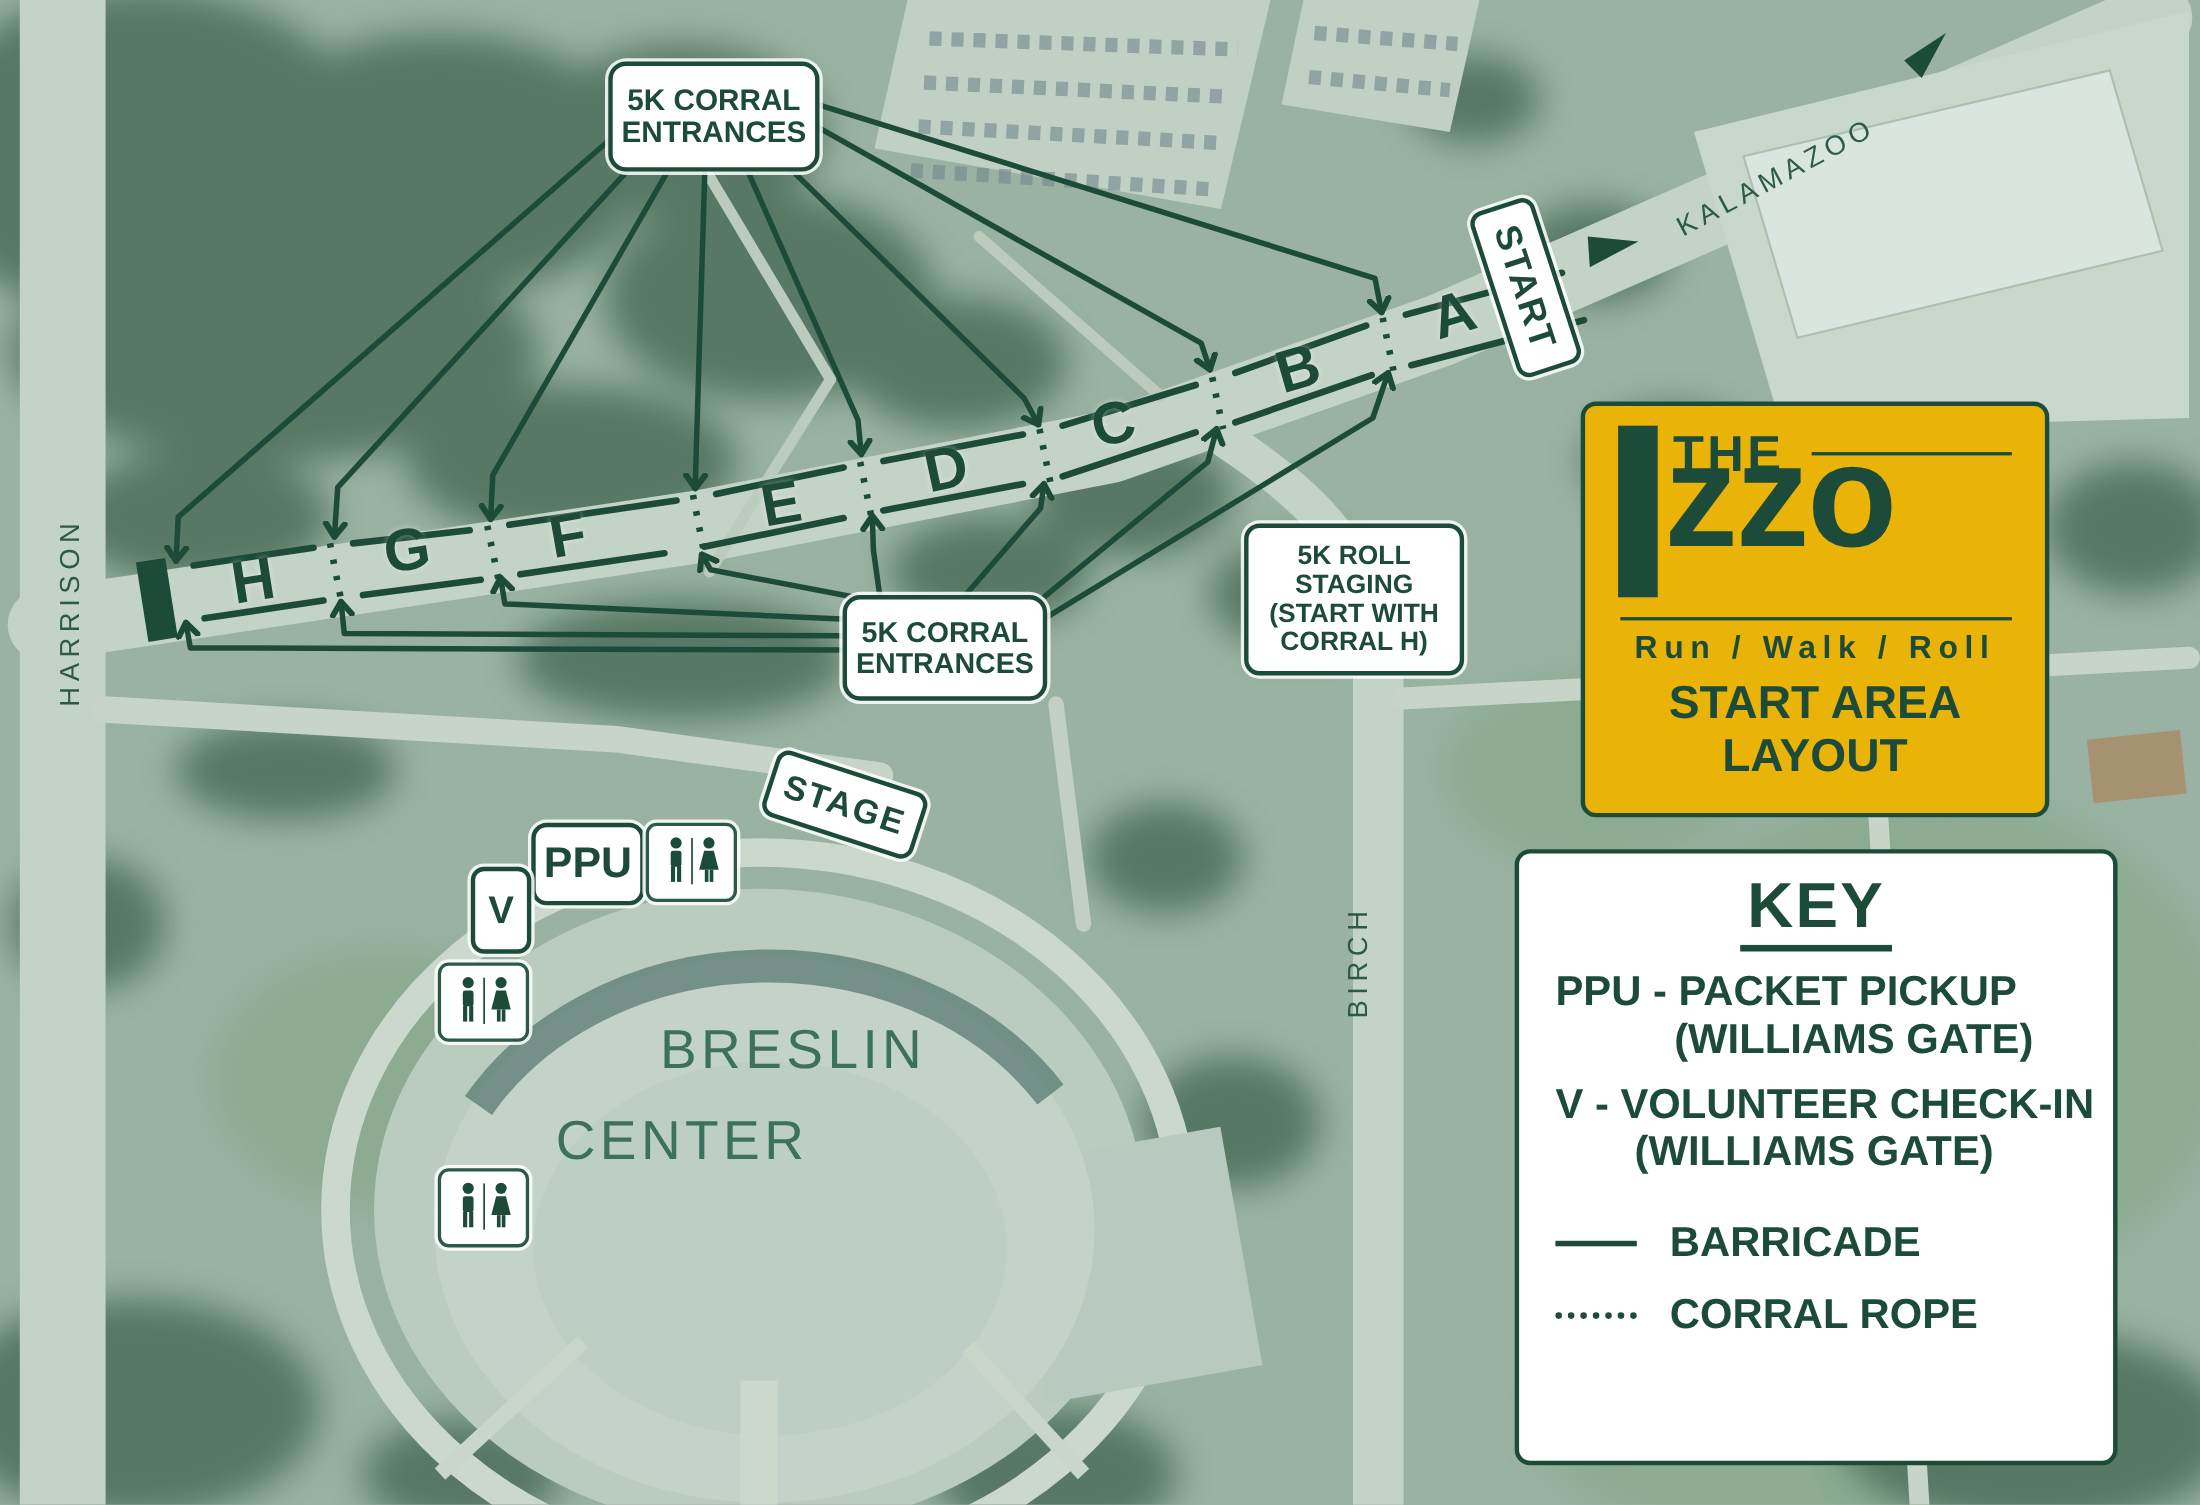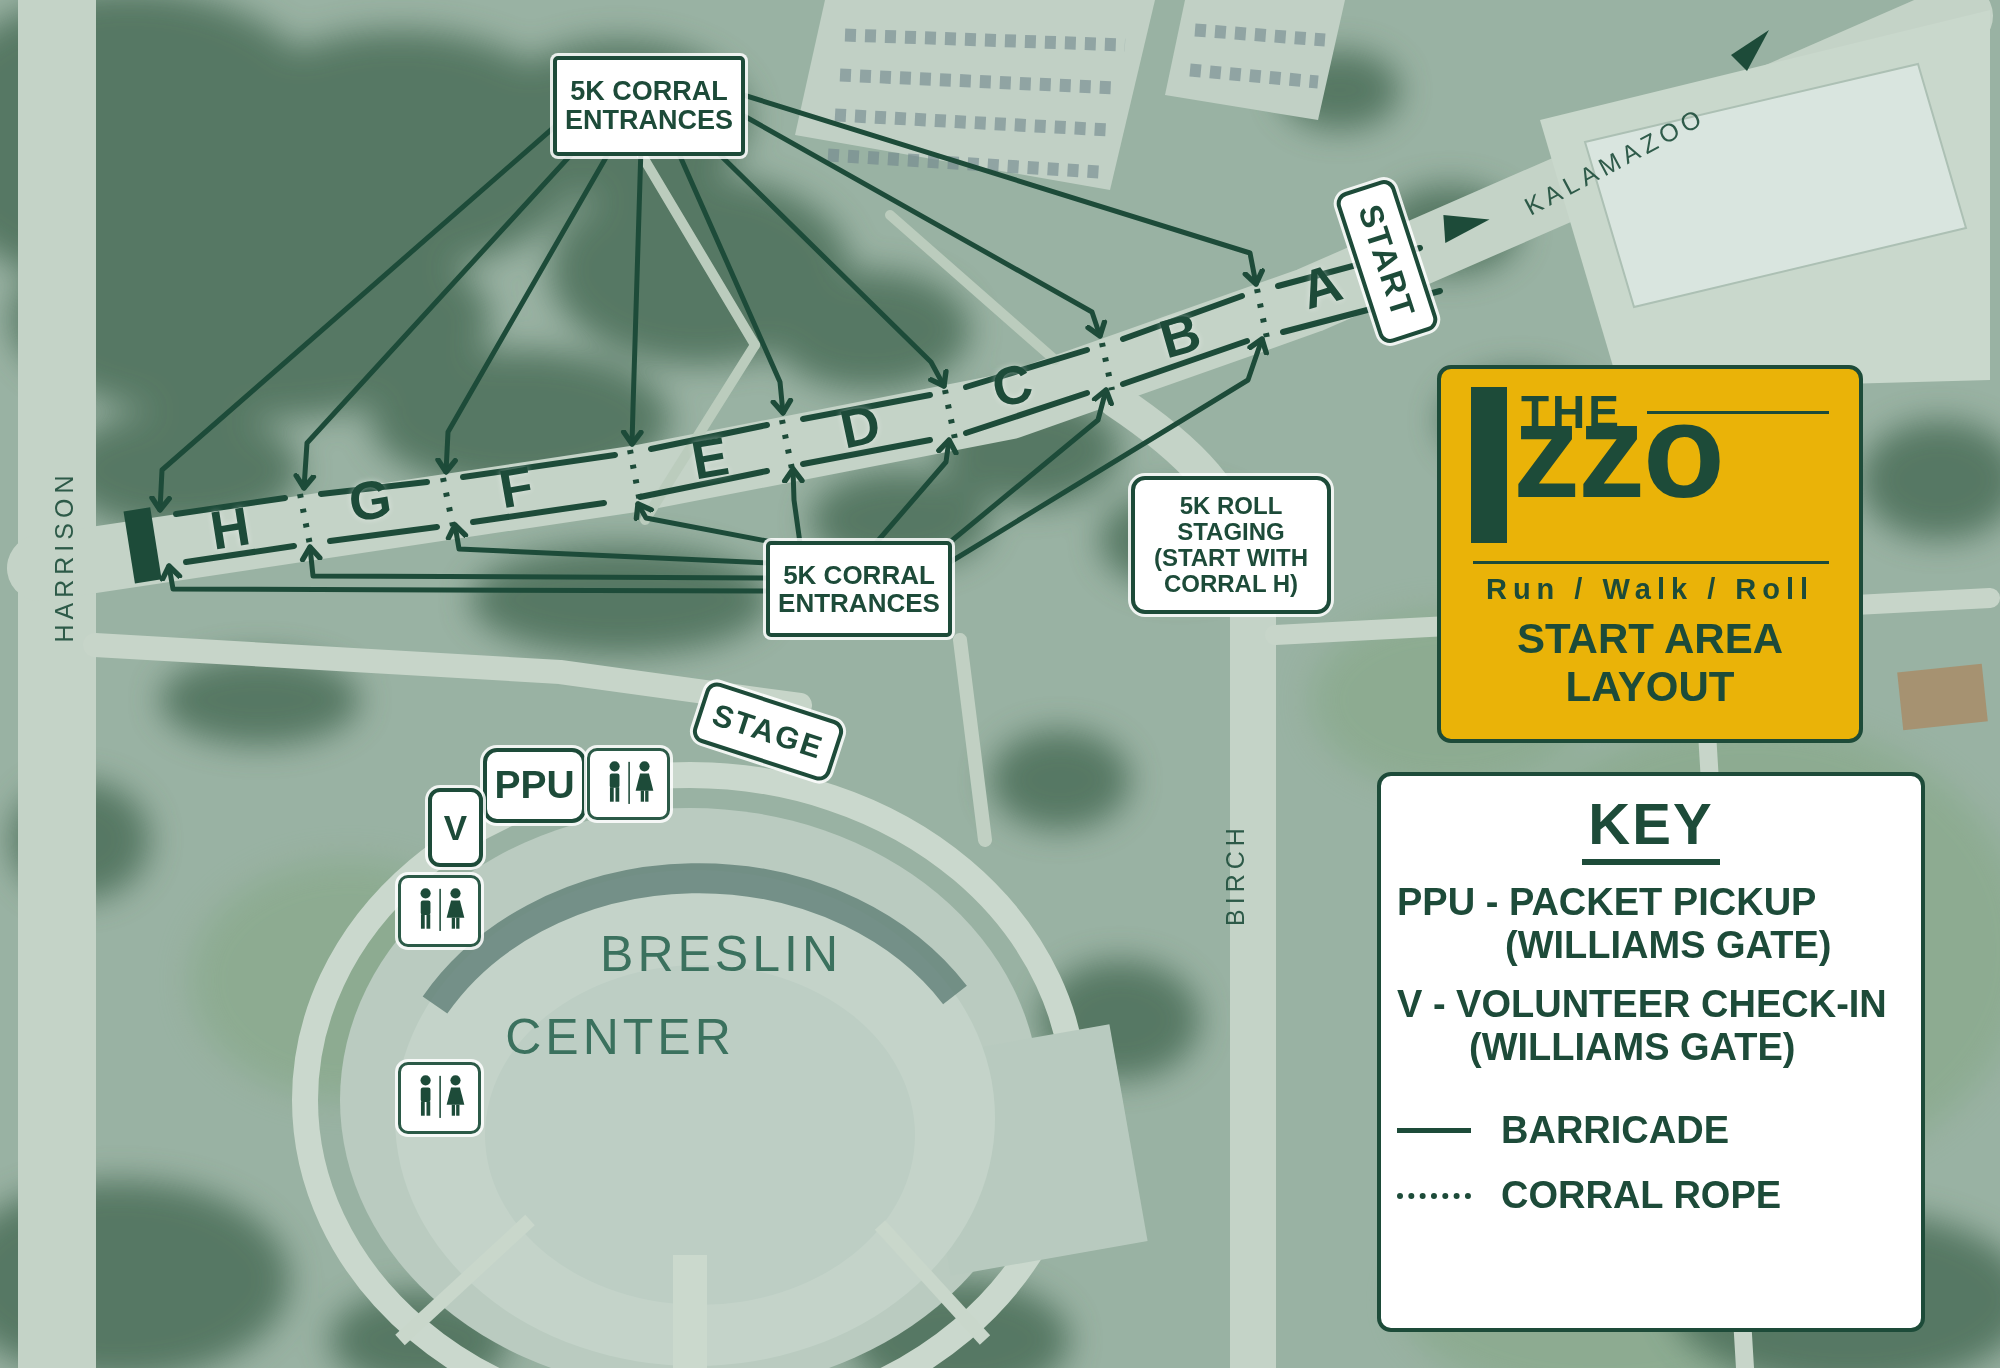--- a/index.html
+++ b/index.html
@@ -1,21 +1,21 @@
 <!DOCTYPE html>
 <html><head>
 <meta charset="utf-8">
 <style>
   html,body{margin:0;padding:0;background:#8ea799;}
   #stage{position:relative;width:2000px;height:1368px;overflow:hidden;
          font-family:"Liberation Sans",sans-serif;background:#a3b6a6;}
   #stage svg.layer{position:absolute;left:0;top:0;}
 
   
-  .map-label{position:absolute;background:#fff;border:4px solid #1d4b39;border-radius:5px;
+  .map-label{position:absolute;background:#fff;border:4px solid #1d4b39;border-radius:16px;
     color:#1d4b39;font-weight:bold;text-align:center;display:flex;flex-direction:column;
     justify-content:center;line-height:1.08;z-index:30;
     box-shadow:0 0 0 3px rgba(255,255,255,.85);}
   .map-label span{display:block;}
 
   
   .corral-letter{position:absolute;width:64px;height:64px;line-height:64px;text-align:center;
     color:#1d4b39;font-size:54px;font-weight:bold;z-index:25;
     text-shadow:0 0 6px rgba(255,255,255,.45);}
 
@@ -42,21 +42,21 @@
     font-size:134px;font-weight:bold;letter-spacing:-2px;}
   .logo-underline{position:absolute;left:32px;top:192px;width:356px;height:3px;background:#1d4b39;}
   .logo-tagline{position:absolute;left:0;right:0;top:204px;text-align:center;font-size:29px;
     font-weight:bold;letter-spacing:6px;}
   .logo-sub1{position:absolute;left:0;right:0;top:246px;text-align:center;font-size:42px;font-weight:bold;}
   .logo-sub2{position:absolute;left:0;right:0;top:294px;text-align:center;font-size:42px;font-weight:bold;}
 
   
   .key-card{position:absolute;left:1377px;top:772px;width:548px;height:560px;background:#fff;
     border:4px solid #1d4b39;border-radius:14px;z-index:40;color:#1d4b39;
-    padding:14px 16px;box-sizing:border-box;}
+    padding:14px 33px;box-sizing:border-box;}
   .key-title-wrap{text-align:center;}
   .key-title{display:inline-block;font-size:58px;font-weight:bold;border-bottom:6px solid #1d4b39;
     padding:0 6px 2px 6px;letter-spacing:2px;}
   .key-item{font-size:38px;font-weight:bold;margin-top:16px;white-space:nowrap;}
   .key-sub{font-size:38px;font-weight:bold;white-space:nowrap;}
   .key-sub.indent1{margin-left:108px;}
   .key-sub.indent2{margin-left:72px;}
   .legend-row{display:flex;align-items:center;margin-top:22px;}
   .legend-line{width:74px;margin-right:30px;}
   .legend-line.solid{border-top:5px solid #1d4b39;}

